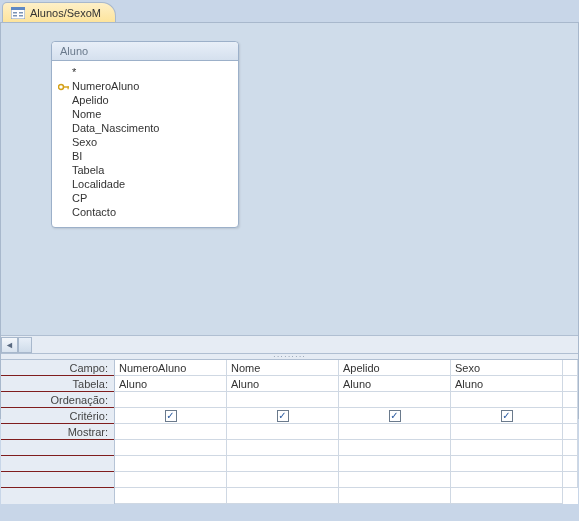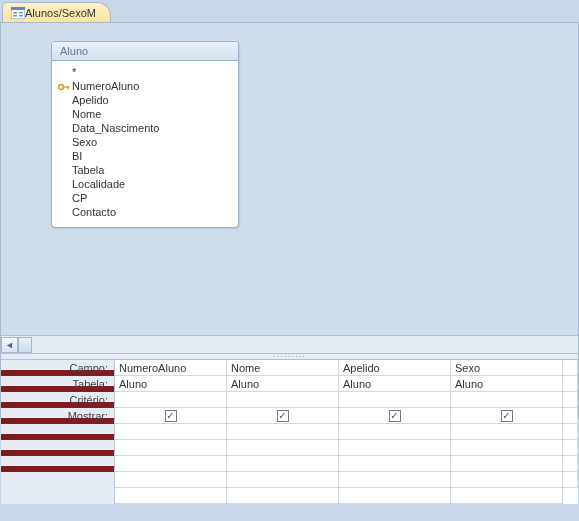--- a/index.html
+++ b/index.html
@@ -20,20 +20,21 @@
     padding-left: 2px;
   }
   .tab {
     background: linear-gradient(#fef0c8, #fde49c);
     border: 1px solid #a8b8cc;
     border-bottom: none;
     border-radius: 5px 14px 0 0;
     padding: 3px 14px 3px 8px;
     display: flex;
     align-items: center;
+    gap: 5px;
     font-size: 11px;
     color: #333;
     height: 20px;
   }
   .tab-icon {
     width: 14px;
     height: 12px;
     display: inline-block;
   }
   .content {
@@ -139,21 +140,21 @@
     height: 144px;
     background: #e6ecf4;
   }
   .row-labels {
     width: 114px;
     background: #e6ecf4;
     border-right: 1px solid #b6c4d6;
   }
   .row-label {
     height: 16px;
-    border-bottom: 6px solid #7f1d1d;
+    border-bottom: 1px solid #7f1d1d;
     text-align: right;
     padding-right: 6px;
     font-size: 11px;
     color: #444;
     line-height: 16px;
   }
   .grid {
     flex: 1;
     display: grid;
     grid-template-columns: repeat(4, 112px) 1fr;
@@ -255,20 +256,21 @@
       </div>
     </div>
   </div>
 
   <div class="splitter">·········</div>
 
   <div class="lower-pane">
     <div class="row-labels">
       <div class="row-label">Campo:</div>
       <div class="row-label">Tabela:</div>
+      <div class="row-label">Ordenação:</div>
       <div class="row-label">Critério:</div>
       <div class="row-label">Mostrar:</div>
       <div class="row-label"></div>
       <div class="row-label"></div>
       <div class="row-label"></div>
     </div>
     <div class="grid" id="grid">
         <div class="cell">NumeroAluno</div>
         <div class="cell">Nome</div>
         <div class="cell">Apelido</div>

